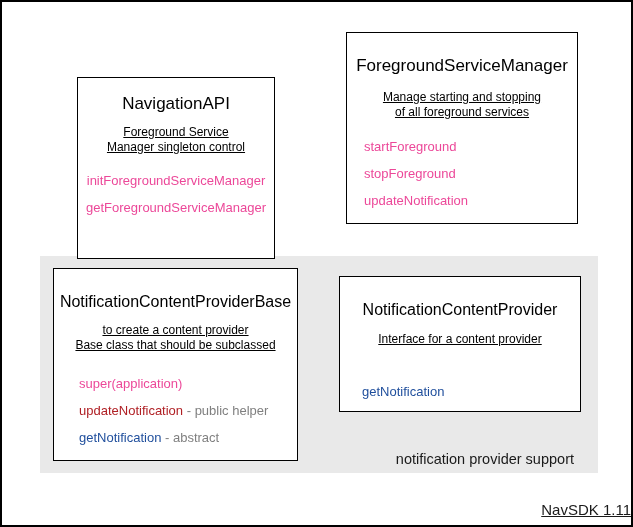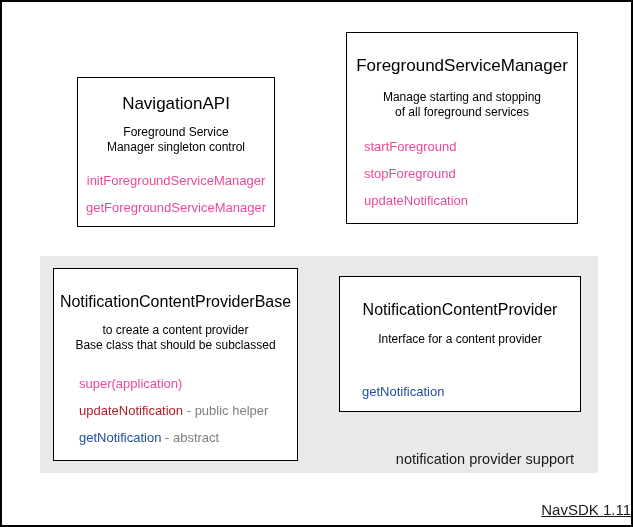--- a/index.html
+++ b/index.html
@@ -26,31 +26,31 @@
     font-size: 14.5px;
     color: #1a1a1a;
     white-space: nowrap;
   }
   .box {
     position: absolute;
     background: #ffffff;
     border: 1.5px solid #000000;
     text-align: center;
   }
-  .box-a { left: 75px;  top: 75px;  width: 198px; height: 150px; }
+  .box-a { left: 75px;  top: 75px;  width: 198px; height: 182px; }
   .box-b { left: 344px; top: 30px;  width: 232px; height: 192px; }
   .box-c { left: 51px;  top: 266px; width: 245px; height: 193px; }
   .box-d { left: 337px; top: 274px; width: 242px; height: 136px; }
   .box-title { font-size: 17px; line-height: 20px; margin: 0; font-weight: 400; }
   .box-c .box-title, .box-d .box-title { font-size: 16px; }
   .box-a .box-title { margin-top: 16px; }
   .box-b .box-title { margin-top: 23px; }
   .box-c .box-title { margin-top: 23px; }
   .box-d .box-title { margin-top: 23px; }
-  .desc { font-size: 12px; line-height: 14.5px; }
+  .desc { font-size: 12px; line-height: 14.5px; text-decoration: underline; }
   .box-a .desc { margin-top: 11px; }
   .box-b .desc { margin-top: 14px; }
   .box-c .desc { margin-top: 11px; }
   .box-d .desc { margin-top: 12px; }
   .methods { font-size: 13px; line-height: 16px; }
   .box-a .methods { margin-top: 19px; }
   .box-b .methods { margin-top: 20px; text-align: left; padding-left: 17px; }
   .box-c .methods { margin-top: 24px; text-align: left; padding-left: 25px; }
   .box-d .methods { margin-top: 37px; text-align: left; padding-left: 22px; }
   .mrow { margin-top: 11px; white-space: nowrap; }

